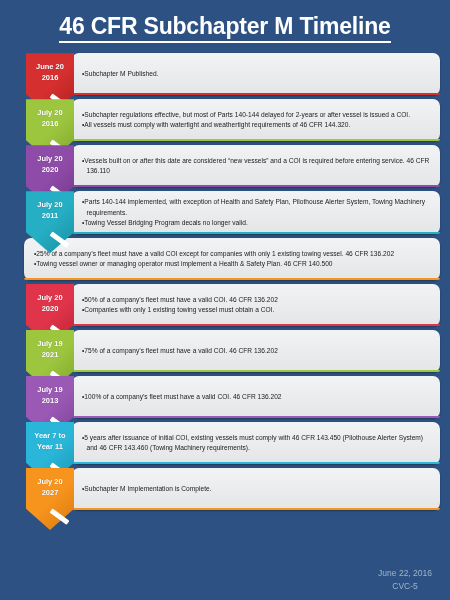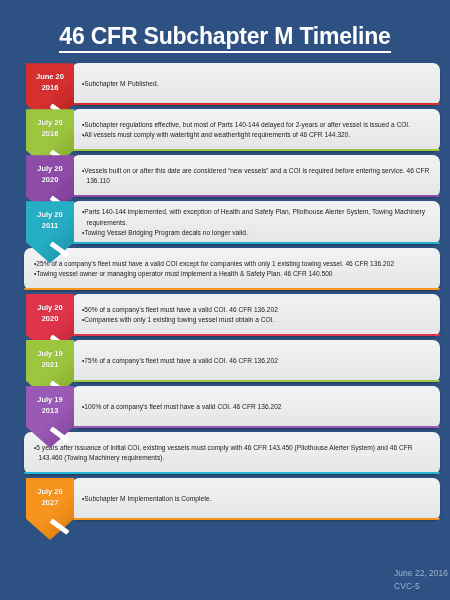--- a/index.html
+++ b/index.html
@@ -18,21 +18,21 @@
   .page {
     width: 450px;
     height: 600px;
     position: relative;
     box-sizing: border-box;
   }
 
   
   .title-wrap {
     text-align: center;
-    padding-top: 24px;
+    padding-top: 14px;
     padding-bottom: 6px;
   }
   .title {
     display: inline-block;
     color: #ffffff;
     font-size: 23px;
     font-weight: bold;
     letter-spacing: -0.2px;
     border-bottom: 2px solid #ffffff;
     padding-bottom: 2px;
@@ -131,23 +131,23 @@
     font-size: 6.6px;
     line-height: 1.55;
     letter-spacing: 0.02px;
     text-indent: -4.5px;
     padding-left: 4.5px;
   }
 
   
   .footer {
     position: absolute;
-    right: 2px;
+    right: 18px;
     bottom: 8px;
-    text-align: left;
+    text-align: center;
     color: #9fb3cd;
     font-size: 8.5px;
     line-height: 1.45;
     margin-left: 12px;
   }
 </style>
 </head>
 <body>
 
 <div class="page">
@@ -252,20 +252,27 @@
             <span class="chev-label">2013</span>
           </div>
           <div class="chev-accent"></div>
         </div>
         <div class="card">
           <div class="bullet-line">•100% of a company’s fleet must have a valid COI. 46 CFR 136.202</div>
           <div class="card-accent" style="background: rgb(154, 89, 181);"></div>
         </div>
       </div>
       <div class="row">
+        <div class="marker">
+          <div class="chev" style="background: linear-gradient(135deg, rgb(41, 182, 216) 0%, rgb(41, 182, 216) 52%, rgb(29, 151, 181) 100%);">
+            <span class="chev-label">Year 7 to</span>
+            <span class="chev-label">Year 11</span>
+          </div>
+          <div class="chev-accent"></div>
+        </div>
         <div class="card">
           <div class="bullet-line">•5 years after issuance of initial COI, existing  vessels must comply with 46 CFR 143.450 (Pilothouse Alerter System) and 46 CFR 143.460 (Towing Machinery requirements).</div>
           <div class="card-accent" style="background: rgb(41, 182, 216);"></div>
         </div>
       </div>
       <div class="row">
         <div class="marker">
           <div class="chev" style="background: linear-gradient(135deg, rgb(247, 148, 30) 0%, rgb(247, 148, 30) 52%, rgb(216, 122, 12) 100%);">
             <span class="chev-label">July 20</span>
             <span class="chev-label">2027</span>

